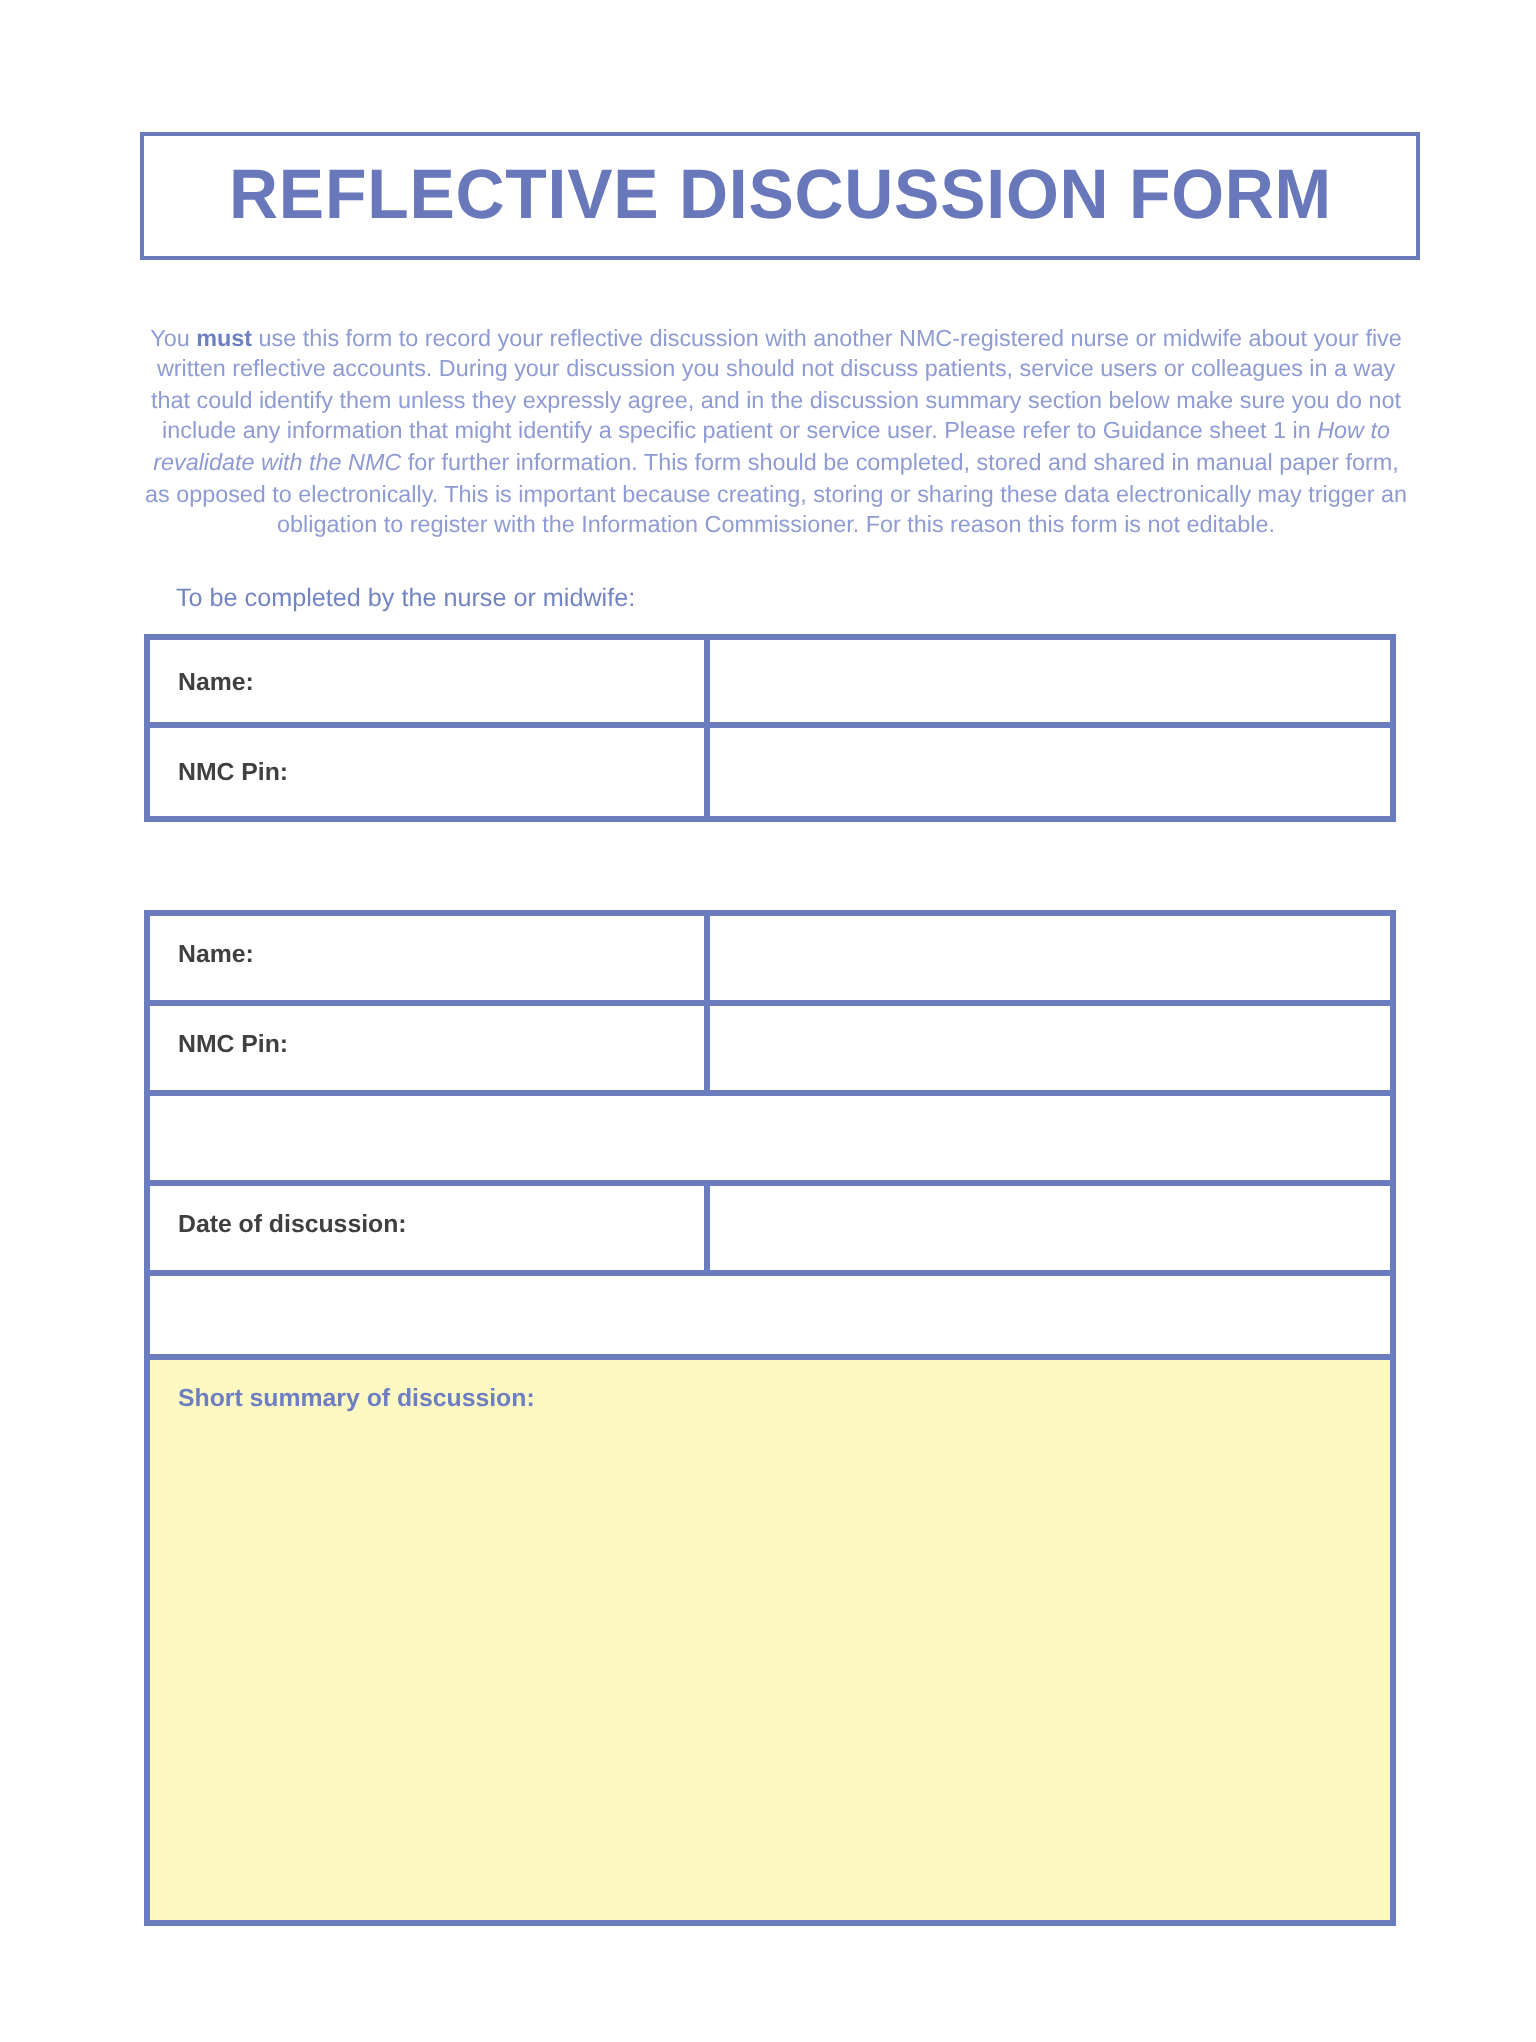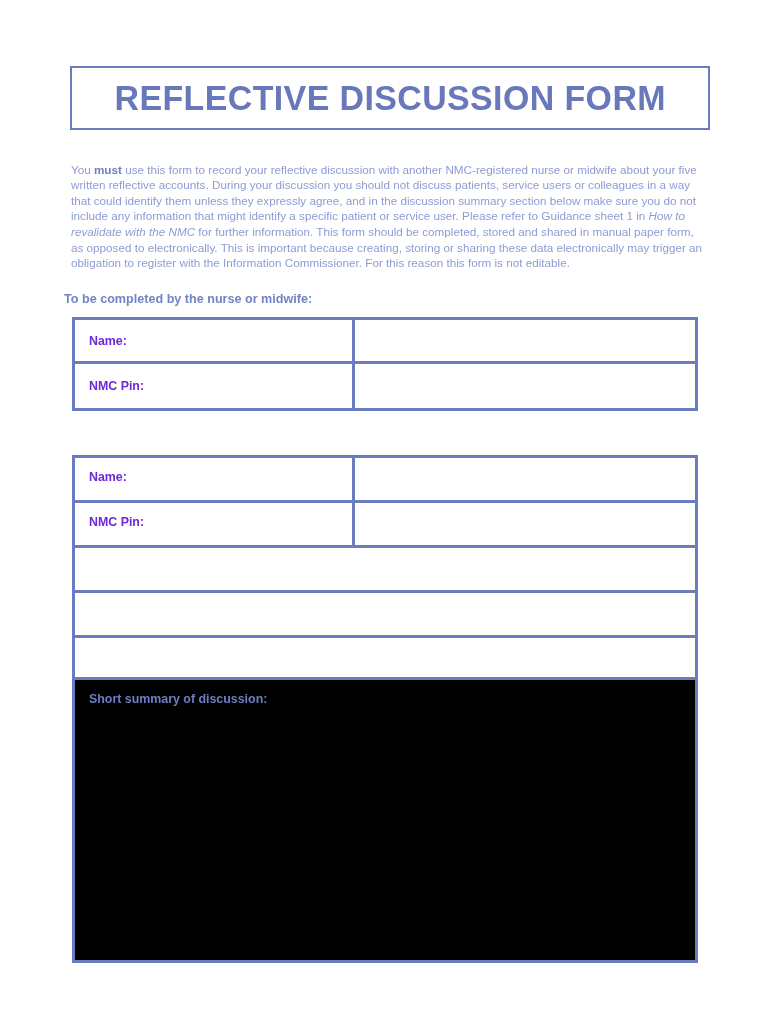--- a/index.html
+++ b/index.html
@@ -48,36 +48,36 @@
 
   
   .intro {
     position: absolute;
     left: 71px;
     top: 150px;
     width: 634px;
     font-size: 11.7px;
     line-height: 15.6px;
     color: #8F9BD3;
-    text-align: left;
+    text-align: center;
   }
   .intro b {
     color: #6E7FC2;
     font-weight: bold;
   }
   .intro i {
     font-style: italic;
   }
 
   
   .section-heading {
     position: absolute;
-    left: 64px;
+    left: 88px;
     font-size: 12.6px;
-    font-weight: bold;
+    font-weight: normal;
     color: #7384C4;
     white-space: nowrap;
   }
   #heading-1 { top: 292px; }
   #heading-2 { top: 431px; }
 
   
   .form-table {
     position: absolute;
     left: 72px;
@@ -98,21 +98,21 @@
     border-bottom: none;
   }
   .cell-label {
     width: 280px;
     flex: 0 0 280px;
     box-sizing: border-box;
     border-right: 3px solid #6A7CBE;
     padding: 0 0 0 14px;
     font-size: 12.4px;
     font-weight: bold;
-    color: #6d28d9;
+    color: #404040;
     display: flex;
   }
   .cell-value {
     flex: 1 1 auto;
     box-sizing: border-box;
   }
 
   
   #table-1 .form-row { height: 44px; }
   #table-1 .cell-label { align-items: center; }
@@ -126,21 +126,21 @@
 
   
   .summary-box {
     position: absolute;
     left: 72px;
     top: 677px;
     width: 626px;
     height: 286px;
     box-sizing: border-box;
     border: 3px solid #6A7CBE;
-    background: #000000;
+    background: #fef9c3;
     padding: 12px 0 0 14px;
   }
   .summary-label {
     font-size: 12.4px;
     font-weight: bold;
     color: #6D7EC3;
   }
 </style>
 </head>
 <body>
@@ -173,20 +173,21 @@
       <div class="cell-value"></div>
     </div>
     <div class="form-row">
       <div class="cell-label">NMC Pin:</div>
       <div class="cell-value"></div>
     </div>
     <div class="form-row">
       <div class="cell-value"></div>
     </div>
     <div class="form-row">
+      <div class="cell-label">Date of discussion:</div>
       <div class="cell-value"></div>
     </div>
     <div class="form-row last">
       <div class="cell-value"></div>
     </div>
   </div>
 
   <div class="summary-box">
     <div class="summary-label">Short summary of discussion:</div>
     <div class="summary-value"></div>

